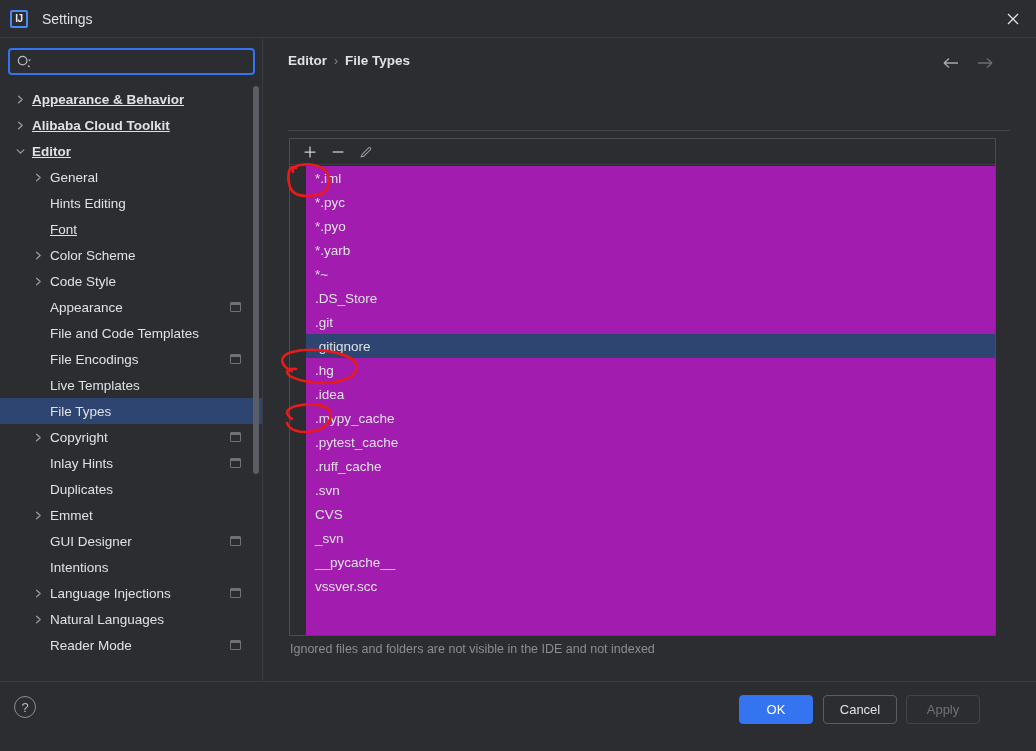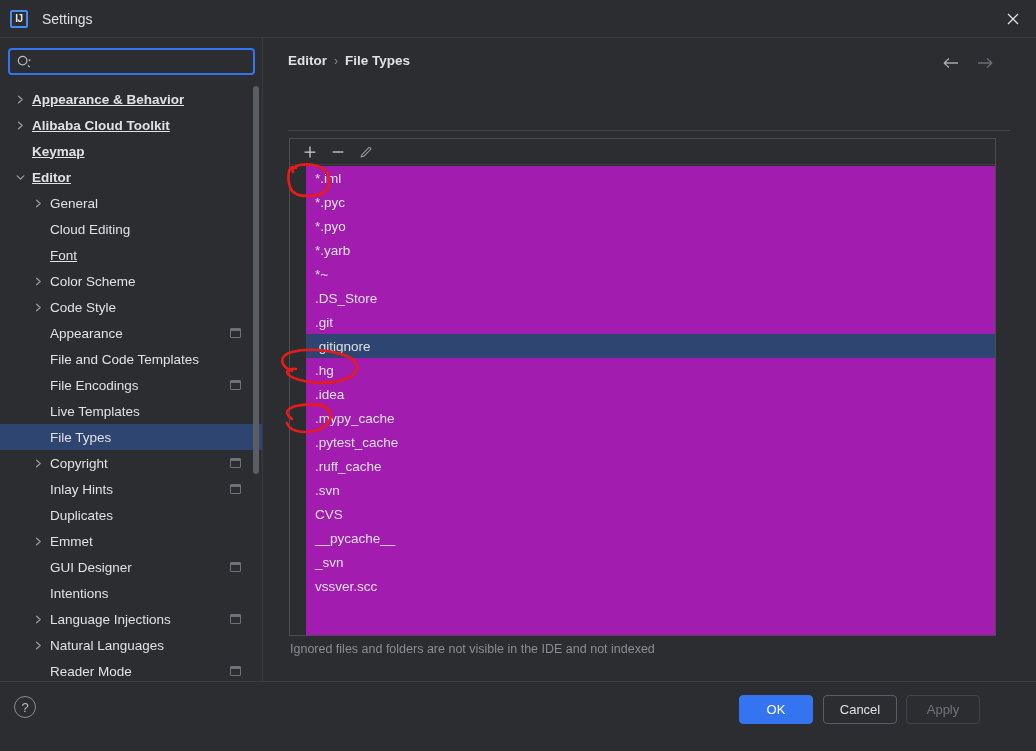--- a/index.html
+++ b/index.html
@@ -270,42 +270,38 @@
           </div>
           <div class="tree-row bold">
             <span class="arrow" style="margin-left: 12px;">
               <svg width="9" height="9" viewBox="0 0 9 9">
                 <path d="M2.6 1.2 L6.2 4.5 L2.6 7.8" stroke="#9a9da2" stroke-width="1.2" fill="none" stroke-linecap="round" stroke-linejoin="round"></path>
               </svg>
             </span>
             <span class="lbl" style="margin-left: 4px;">Alibaba Cloud Toolkit</span>
           </div>
           <div class="tree-row bold">
-            <span class="arrow" style="margin-left: 12px;"></span>
-            <span class="lbl" style="margin-left: 4px;">Keymap</span>
-          </div>
-          <div class="tree-row bold">
             <span class="arrow" style="margin-left: 12px;">
               <svg width="9" height="9" viewBox="0 0 9 9">
                 <path d="M1.2 2.8 L4.5 6.2 L7.8 2.8" stroke="#9a9da2" stroke-width="1.2" fill="none" stroke-linecap="round" stroke-linejoin="round"></path>
               </svg>
             </span>
             <span class="lbl" style="margin-left: 4px;">Editor</span>
           </div>
           <div class="tree-row">
             <span class="arrow" style="margin-left: 30px;">
               <svg width="9" height="9" viewBox="0 0 9 9">
                 <path d="M2.6 1.2 L6.2 4.5 L2.6 7.8" stroke="#9a9da2" stroke-width="1.2" fill="none" stroke-linecap="round" stroke-linejoin="round"></path>
               </svg>
             </span>
             <span class="lbl" style="margin-left: 4px;">General</span>
           </div>
           <div class="tree-row">
             <span class="arrow" style="margin-left: 30px;"></span>
-            <span class="lbl" style="margin-left: 4px;">Cloud Editing</span>
+            <span class="lbl" style="margin-left: 4px;">Hints Editing</span>
           </div>
           <div class="tree-row">
             <span class="arrow" style="margin-left: 30px;"></span>
             <span class="lbl" style="margin-left: 4px; text-decoration: underline;">Font</span>
           </div>
           <div class="tree-row">
             <span class="arrow" style="margin-left: 30px;">
               <svg width="9" height="9" viewBox="0 0 9 9">
                 <path d="M2.6 1.2 L6.2 4.5 L2.6 7.8" stroke="#9a9da2" stroke-width="1.2" fill="none" stroke-linecap="round" stroke-linejoin="round"></path>
               </svg>
@@ -487,24 +483,24 @@
             <div class="list-item">
               <span>.ruff_cache</span>
             </div>
             <div class="list-item">
               <span>.svn</span>
             </div>
             <div class="list-item">
               <span>CVS</span>
             </div>
             <div class="list-item">
+              <span>_svn</span>
+            </div>
+            <div class="list-item">
               <span>__pycache__</span>
-            </div>
-            <div class="list-item">
-              <span>_svn</span>
             </div>
             <div class="list-item">
               <span>vssver.scc</span>
             </div>
           </div>
         <div class="list-scroll"></div>
       </div>
     </div>
 
     <div class="hint">Ignored files and folders are not visible in the IDE and not indexed</div>

